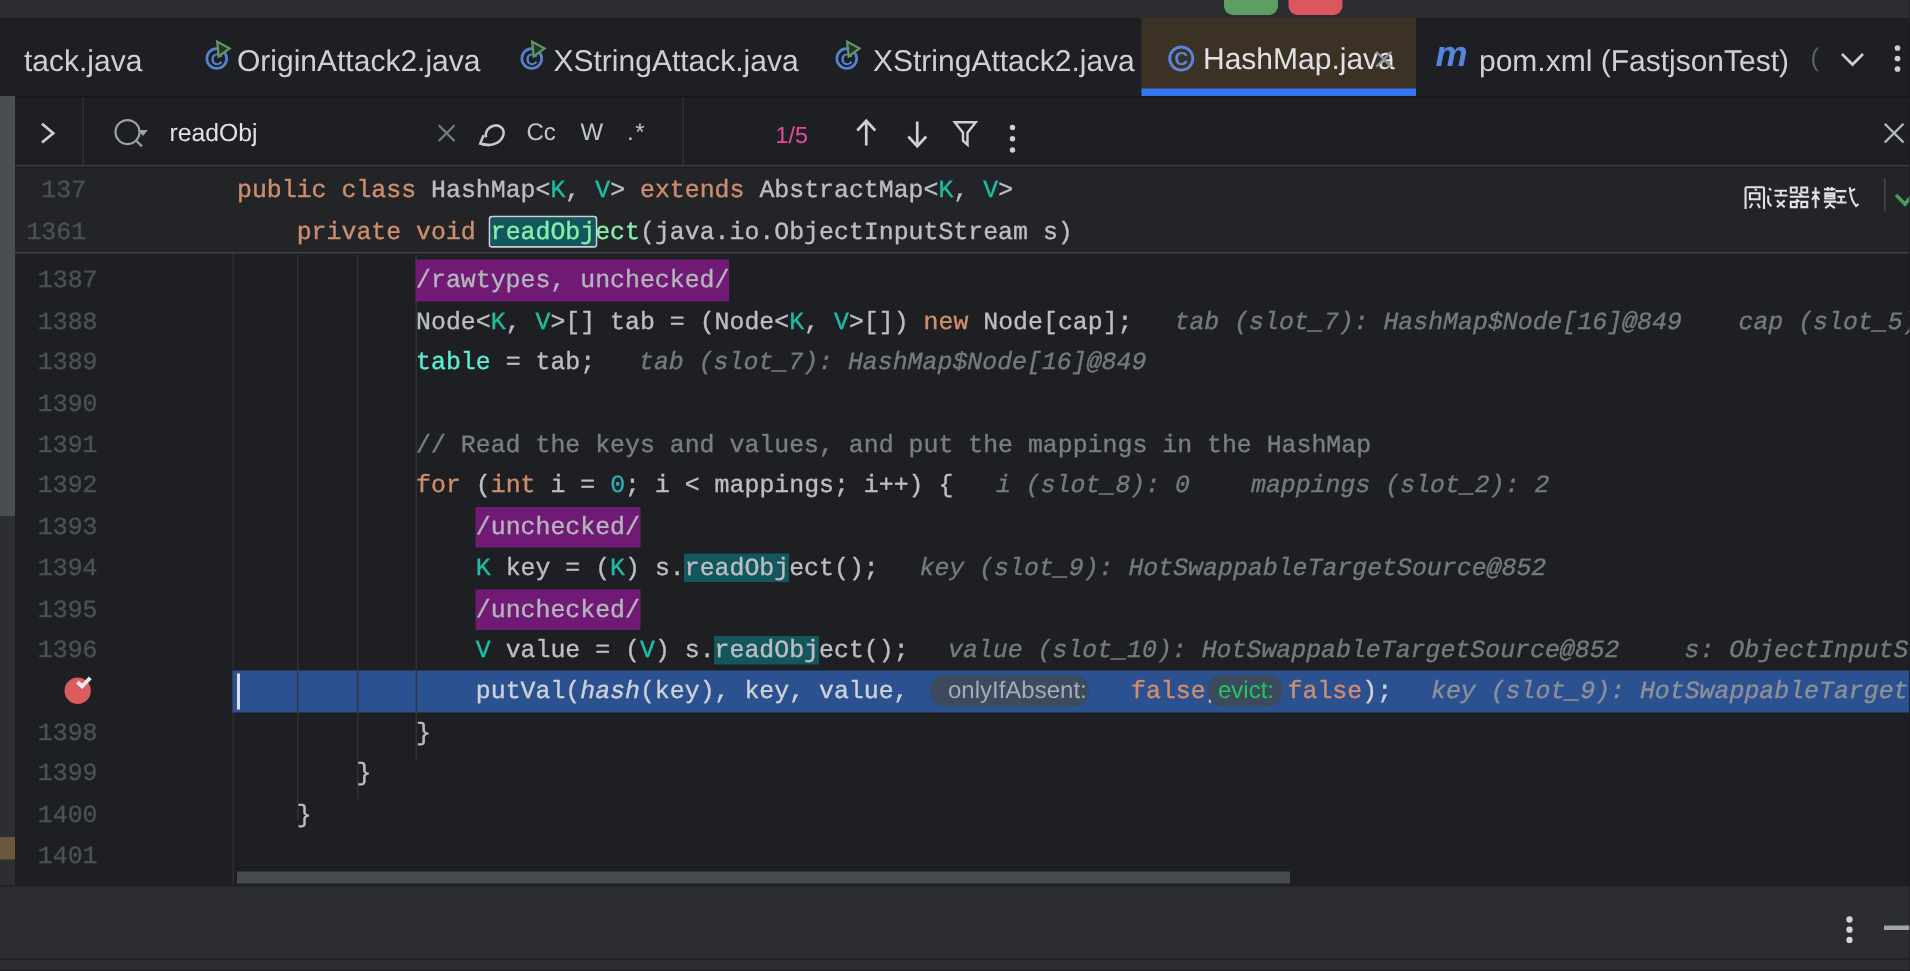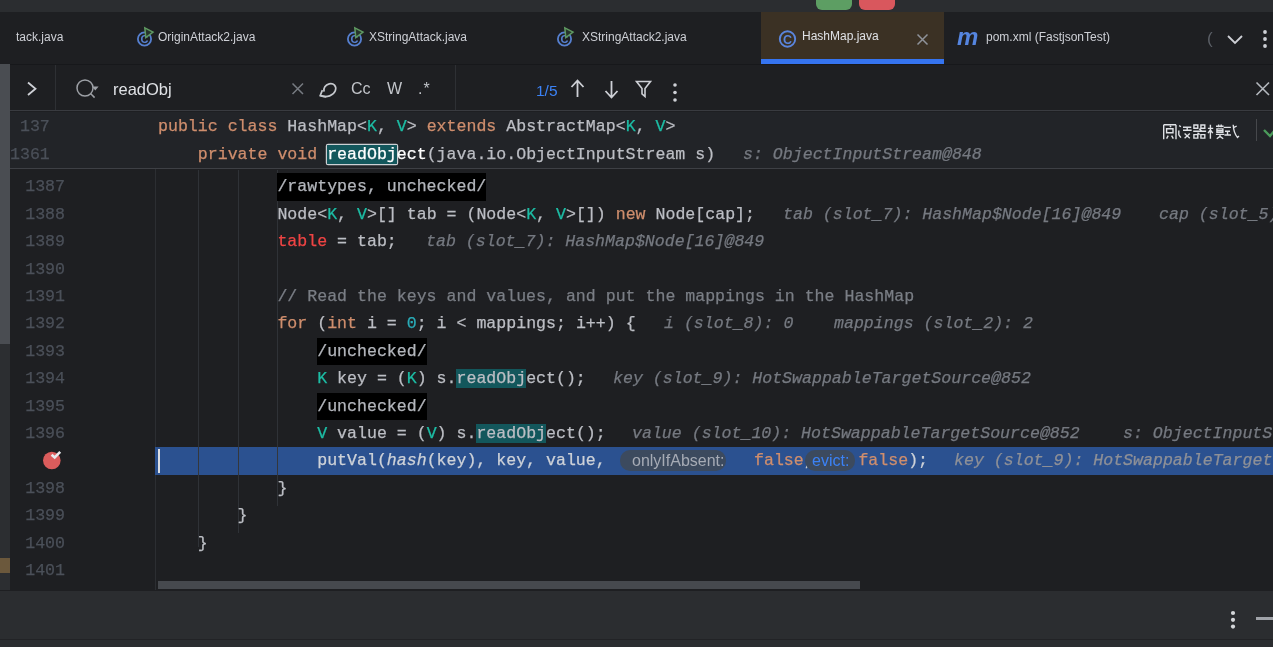--- a/index.html
+++ b/index.html
@@ -4,27 +4,27 @@
 *{margin:0;padding:0;box-sizing:border-box}
 html,body{width:1273px;height:647px;overflow:hidden;background:#1e1f22}
 #app{position:absolute;left:0;top:0;width:1273px;height:647px;background:#1e1f22;font-family:"Liberation Sans",sans-serif;overflow:hidden}
 .abs{position:absolute}
 .mono{font-family:"Liberation Mono",monospace;font-size:16.58px;line-height:27.4px;white-space:pre;-webkit-text-stroke:0.25px currentColor}
 .it{font-style:italic}
 .hint{color:#757980;font-style:italic}
 .kw{color:#cf8e6d}
 .tp{color:#1dbda5}
 .num{color:#2aacb8}
-.fld{color:#ef4444}
+.fld{color:#5eead4}
 .cmt{color:#7a7e85}
 .w{color:#bcbec4}
-.mth{color:#ffffff}
-.box{background:#000000;color:#b3b6bc}
+.mth{color:#86efac}
+.box{background:#701a75;color:#b3b6bc}
 .srch{background:#13575c}
-.tabtxt{font-size:12px;color:#ced0d6}
+.tabtxt{font-size:20px;color:#ced0d6}
 svg{position:absolute;overflow:visible}
 </style></head>
 <body>
 <div id="app">
 
 <div class="abs" style="left:0;top:0;width:1273px;height:12px;background:#2b2d30"></div>
 <div class="abs" style="left:816px;top:0;width:36px;height:10px;background:#5d9e63;border-radius:0 0 6px 6px"></div>
 <div class="abs" style="left:859px;top:0;width:36px;height:10px;background:#d9575d;border-radius:0 0 6px 6px"></div>
 
 <div class="abs" style="left:0;top:12px;width:1273px;height:52px;background:#1e1f22"></div>
@@ -91,21 +91,21 @@
   <path d="M1.5,1.5 L12,12 M12,1.5 L1.5,12" stroke="#777b82" stroke-width="1.5"></path>
 </svg>
 <svg class="abs" style="left:316px;top:80px" width="24" height="20">
   <path d="M4.5,15.8 C11,18 17.5,15.5 19.3,10.8 C21,6.2 17.5,2.8 13.2,3.8 C9.3,4.7 7.2,8.2 8,11.6" fill="none" stroke="#c6c9ce" stroke-width="1.7"></path>
   <path d="M10.3,16.9 L4.2,15.7 L6.4,10.1" fill="none" stroke="#c6c9ce" stroke-width="1.7"></path>
 </svg>
 <div class="abs" style="left:351px;top:80px;font-size:16px;color:#c2c5ca">Cc</div>
 <div class="abs" style="left:387px;top:80px;font-size:16px;color:#c2c5ca">W</div>
 <div class="abs" style="left:418px;top:80px;font-size:16px;color:#c2c5ca;letter-spacing:1px">.*</div>
 <div class="abs" style="left:455px;top:65px;width:1px;height:45px;background:#2e3034"></div>
-<div class="abs" style="left:536px;top:82px;font-size:15.5px;color:#3b82f6">1/5</div>
+<div class="abs" style="left:517px;top:82px;font-size:15.5px;color:#ec4899">1/5</div>
 <svg class="abs" style="left:570px;top:79px" width="16" height="20">
   <path d="M7.5,18 L7.5,2 M1.5,8 L7.5,1.5 L13.5,8" fill="none" stroke="#ced0d6" stroke-width="1.8"></path>
 </svg>
 <svg class="abs" style="left:604px;top:79px" width="16" height="20">
   <path d="M7.5,2 L7.5,18 M1.5,12 L7.5,18.5 L13.5,12" fill="none" stroke="#ced0d6" stroke-width="1.8"></path>
 </svg>
 <svg class="abs" style="left:635px;top:80px" width="20" height="20">
   <path d="M1.5,1.5 L15.5,1.5 L10,8.5 L10,16.5 L7,13.8 L7,8.5 Z" fill="none" stroke="#ced0d6" stroke-width="1.6"></path>
 </svg>
 <svg class="abs" style="left:671px;top:82px" width="8" height="22">
@@ -158,36 +158,35 @@
   <div class="mono abs box" style="left:307.2px;top:280.5px">/unchecked/</div>
   <div class="mono abs w" style="left:307.2px;top:307.9px"><span class="tp">V</span> value = (<span class="tp">V</span>) s.<span class="srch">readObj</span>ect();</div>
   <div class="mono abs hint" style="left:622px;top:307.9px">value (slot_10): HotSwappableTargetSource@852</div>
   <div class="mono abs hint" style="left:1113px;top:307.9px">s: ObjectInputS</div>
 
   <div class="mono abs" style="left:307.2px;top:335.3px;color:#ced2d8">putVal(<span class="it">hash</span>(key), key, value,</div>
   <div class="abs" style="left:610px;top:338.2px;width:106px;height:21px;background:#3c4a5e;border-radius:10px"></div>
   <div class="abs" style="left:622px;top:340px;font-size:16px;color:#a6abb5">onlyIfAbsent:</div>
   <div class="mono abs kw" style="left:744px;top:335.3px">false<span style="color:#ced2d8">,</span></div>
   <div class="abs" style="left:795px;top:338.2px;width:50px;height:21px;background:#3c4a5e;border-radius:10px"></div>
-  <div class="abs" style="left:802px;top:340px;font-size:16px;color:#3b82f6">evict:</div>
+  <div class="abs" style="left:802px;top:340px;font-size:16px;color:#22c55e">evict:</div>
   <div class="mono abs kw" style="left:848.4px;top:335.3px">false<span style="color:#ced2d8">);</span></div>
   <div class="mono abs" style="left:944px;top:335.3px;color:#8e9097;font-style:italic">key (slot_9): HotSwappableTarget</div>
 
   <div class="mono abs w" style="left:267.4px;top:362.7px">}</div>
   <div class="mono abs w" style="left:227.6px;top:390.1px">}</div>
   <div class="mono abs w" style="left:187.8px;top:417.5px">}</div>
 
   <div class="abs" style="left:148px;top:469px;width:702px;height:8px;background:#46494e"></div>
 
   <div class="abs" style="left:0;top:0;width:1263px;height:56px;background:#222428"></div>
   <div class="abs" style="left:0;top:55.5px;width:1263px;height:1.5px;background:#3e4045"></div>
-  <div class="mono abs" style="left:0;top:1.3px;width:55px;text-align:left;color:#4b5059"> 137<br>1361</div>
+  <div class="mono abs" style="left:0;top:1.3px;width:55px;text-align:center;color:#4b5059"> 137<br>1361</div>
   <div class="mono abs w" style="left:148px;top:1.3px"><span class="kw">public</span> <span class="kw">class</span> HashMap&lt;<span class="tp">K</span>, <span class="tp">V</span>&gt; <span class="kw">extends</span> AbstractMap&lt;<span class="tp">K</span>, <span class="tp">V</span>&gt;</div>
   <div class="mono abs w" style="left:187.8px;top:28.7px"><span class="kw">private</span> <span class="kw">void</span> <span class="mth"><span style="background:#13575c;box-shadow:0 0 0 1.2px #ccd0d4;border-radius:1px">readObj</span>ect</span>(java.io.ObjectInputStream s)</div>
-  <div class="mono abs hint" style="left:733px;top:28.7px">s: ObjectInputStream@848</div>
 
   <svg class="abs" style="left:1153px;top:11px" width="110" height="20">
     <g stroke="#dfe1e5" stroke-width="1.4" fill="none">
       <path d="M0.7,1.8 h12.3 M0.7,1.8 v14.5 M13,1.8 v14.5 M3.6,5.8 h6.4 v4 h-6.4 z M6.8,3 l1.4,1 M5.2,12.6 l-1.6,3 M8.6,12.6 l1.7,3"></path>
       <path d="M16.2,2.6 l1.7,1.2 M15.8,7.4 v4.4 l2.1,2.8 M20,4.2 h8.3 M20,7.3 h8.7 M24.2,4.2 v3.6 M21.6,10.6 l5.2,4.6 M26.8,10.6 l-5.2,4.6"></path>
       <path d="M30.9,2 h3.9 v3.3 h-3.9 z M37.9,2 h3.9 v3.3 h-3.9 z M30.2,8.2 h12.9 M36.2,5.8 l2.3,2 M34.5,9.9 l2.2,1.6 M30.9,11.6 h3.9 v3.5 h-3.9 z M37.9,11.6 h3.9 v3.5 h-3.9 z"></path>
       <path d="M47.4,1.8 v14 M44.9,5.4 h5.3 M47.4,7 l-2.4,3.2 M47.4,7 l2.4,3.2 M53,3.2 h7.6 M55.6,1.6 v2.6 M58.2,1.6 v2.6 M53.9,5.9 h6 v3.4 h-6 z M53.9,7.6 h6 M52.9,11.4 h8.3 M57,11.4 v2 M57,13.4 l-3.2,2.4 M57,13.4 l3.2,2.4"></path>
       <path d="M60.7,4.4 h7.2 M62,8.2 h5 M64.5,8.2 v3.8 M61.4,12 h6.6 M70.2,1.8 c0.3,4.8 1.6,9.6 4.2,12.6 l1.6,-1.4 M71,4.4 l2.7,-1.4"></path>
     </g>
   </svg>

